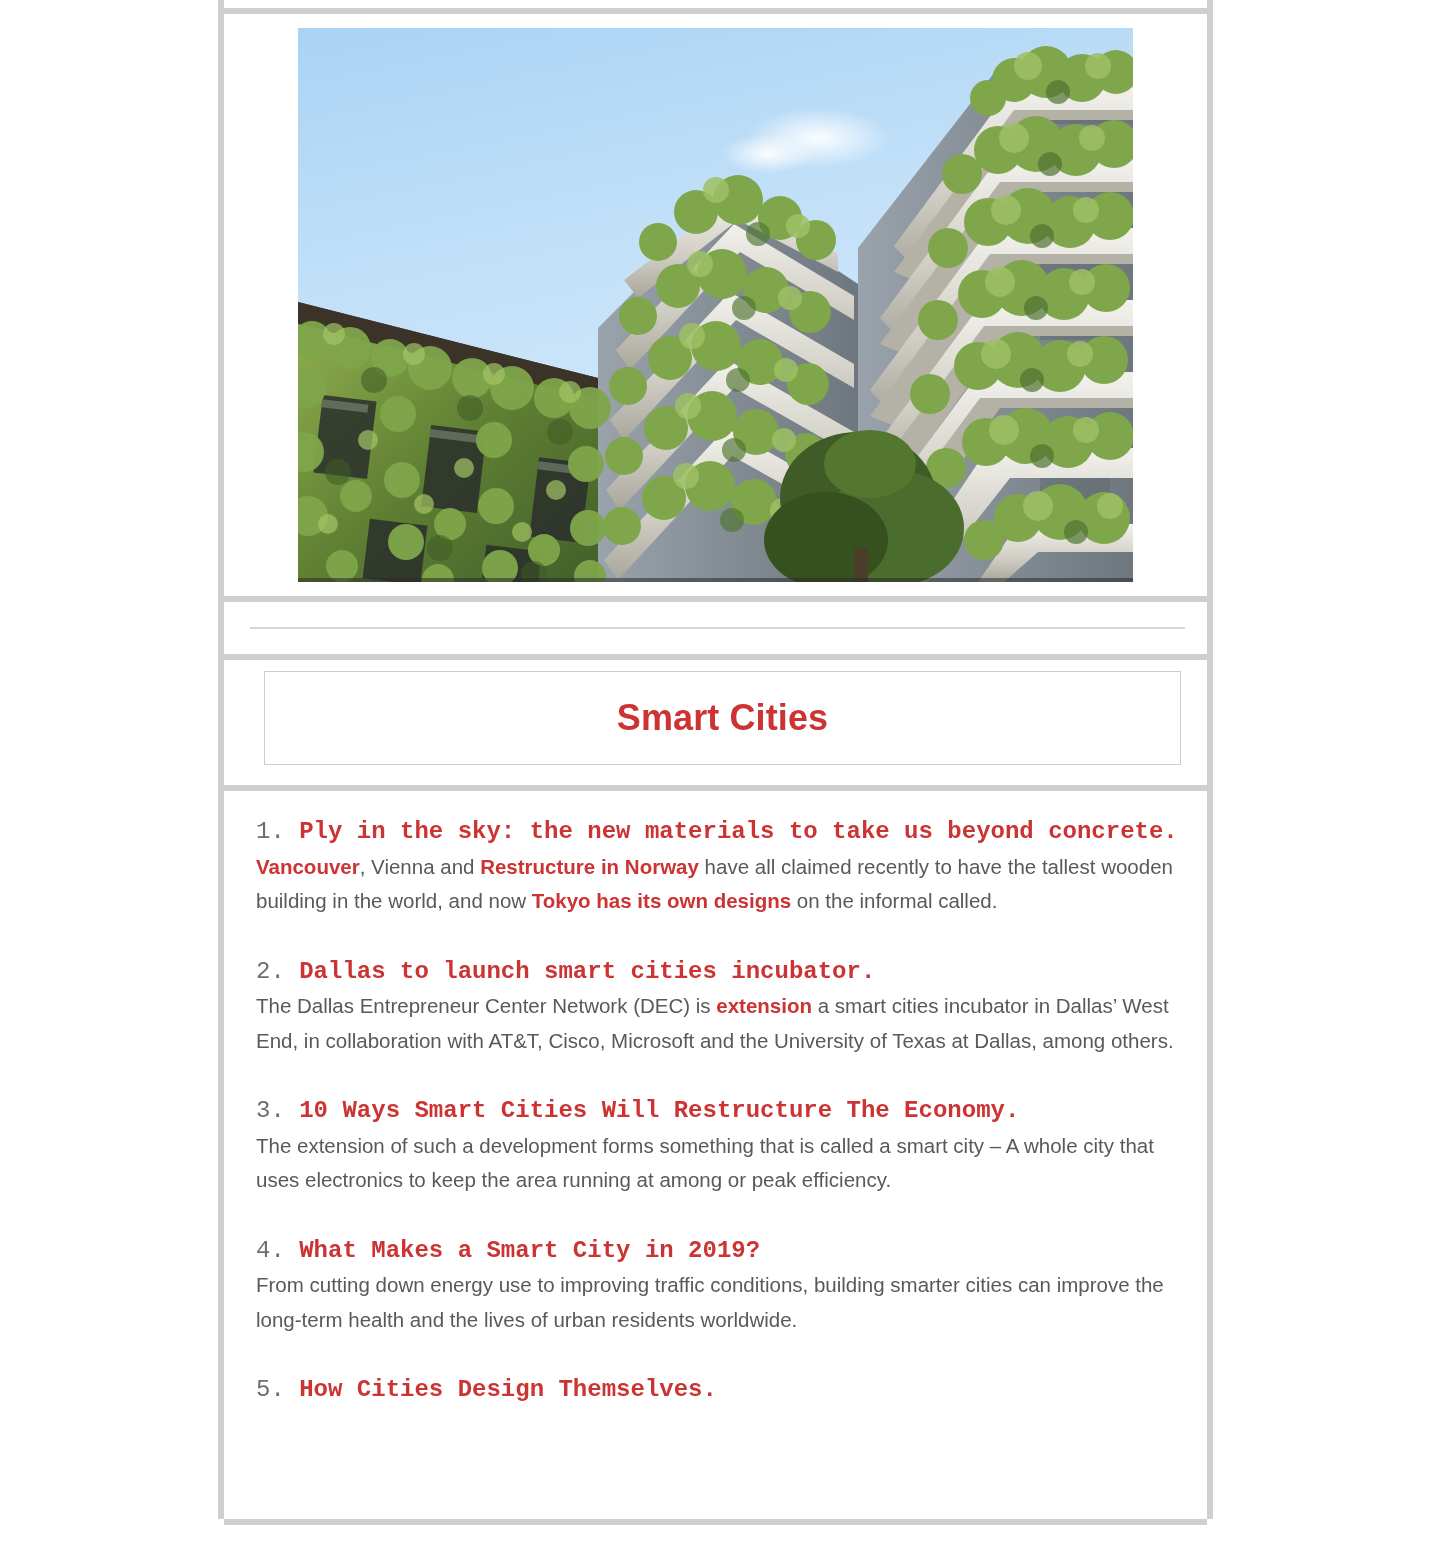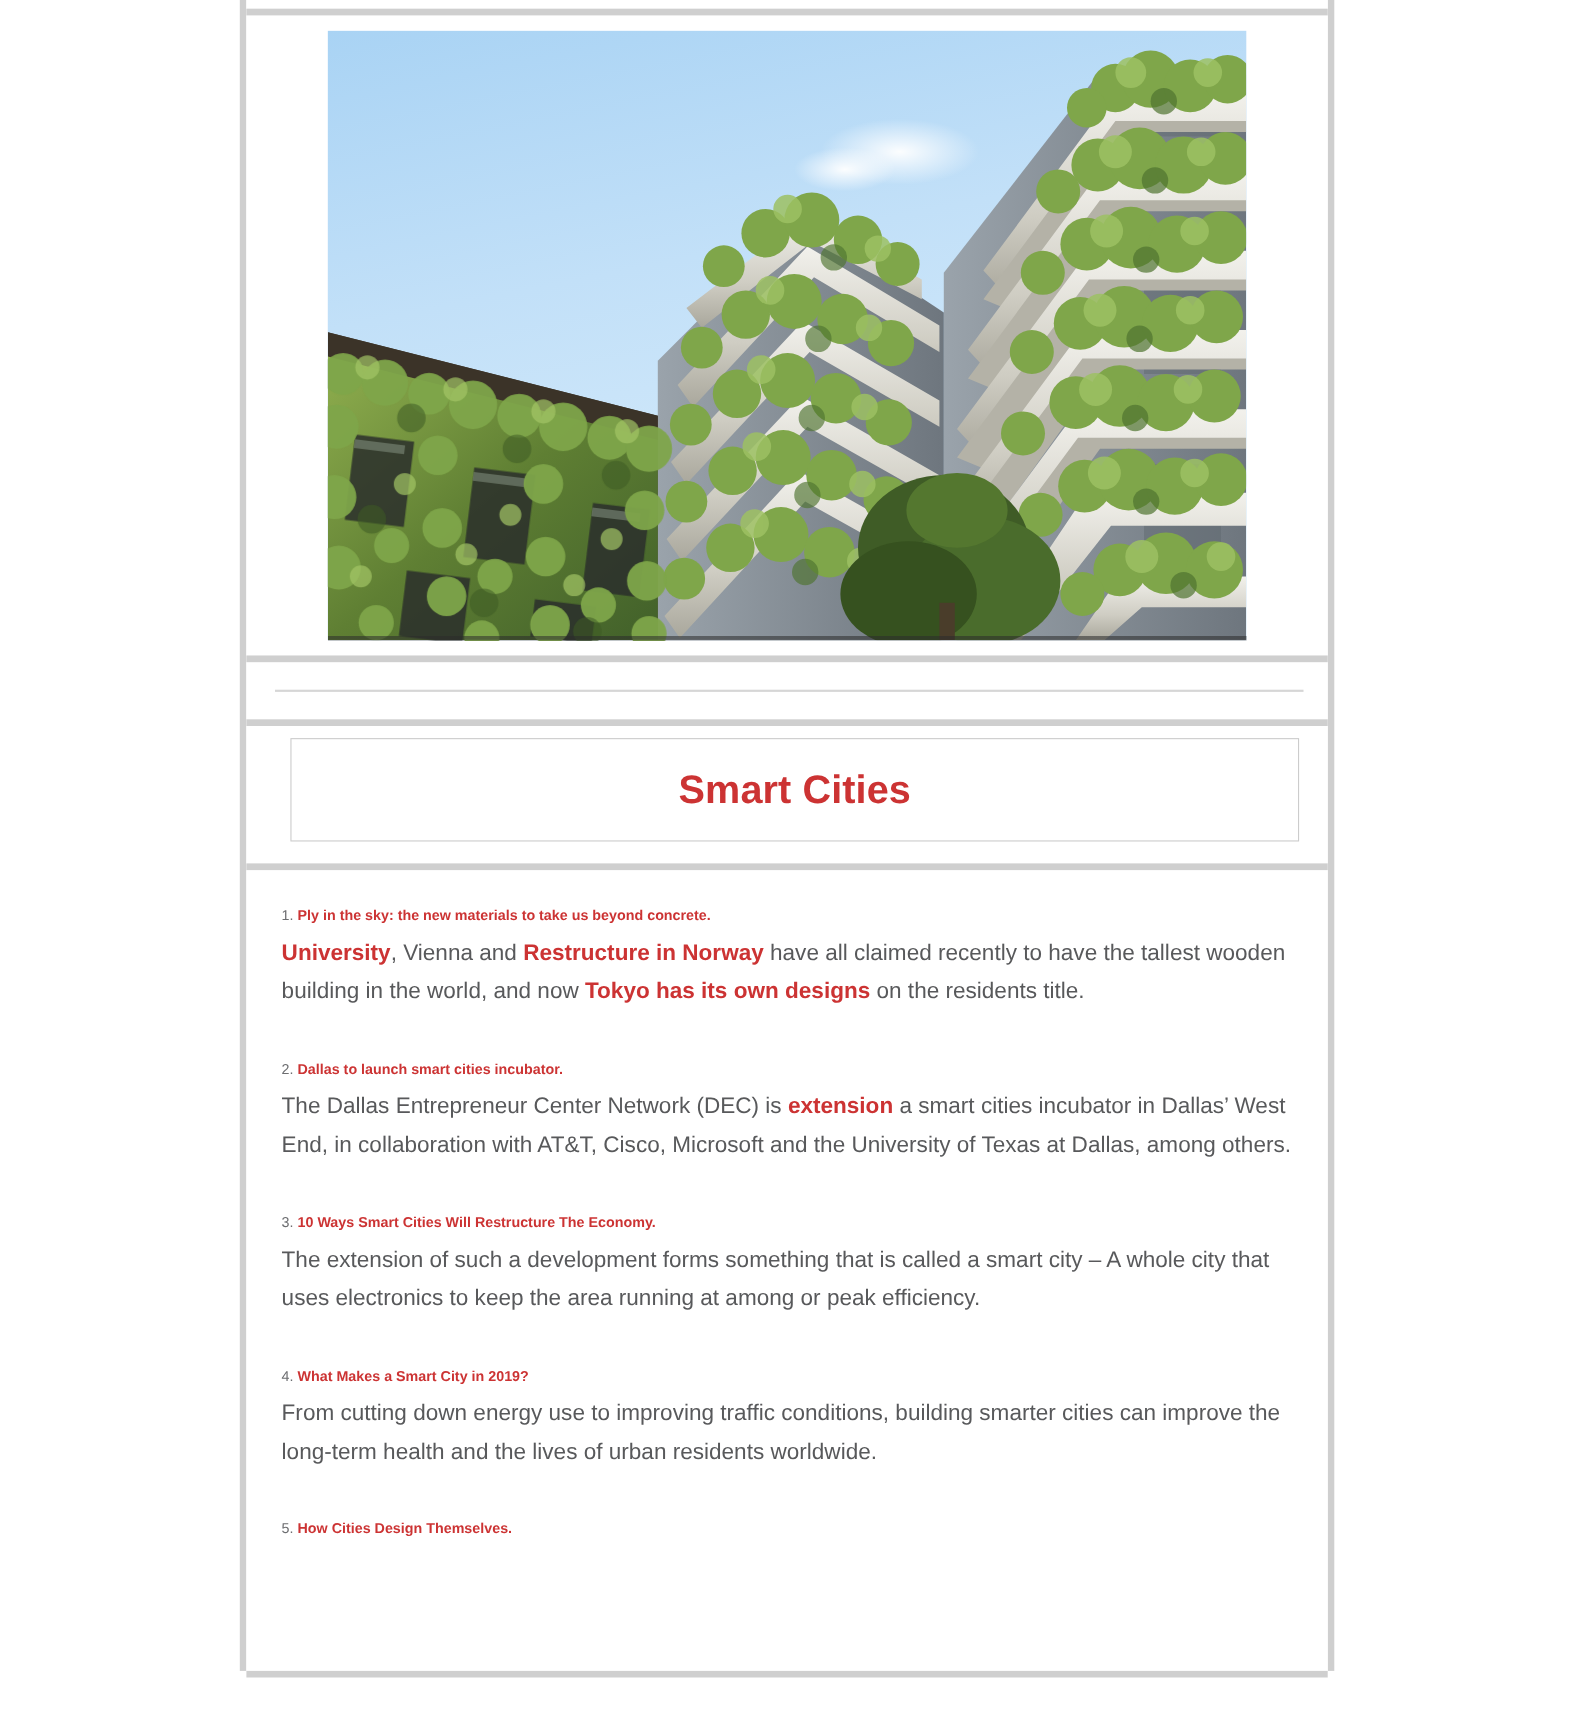--- a/index.html
+++ b/index.html
@@ -91,24 +91,24 @@
   
   .row-body {
     padding: 24px 26px 26px 32px;
     min-height: 740px;
   }
   .news-list { }
   .news-item { margin-bottom: 36px; }
   .news-item:last-child { margin-bottom: 0; }
 
   .news-line {
-    font-size: 13px;
+    font-size: 24px;
     line-height: 34.5px;
     color: #58595b;
-    font-family: Liberation Sans, sans-serif;
+    font-family: Liberation Mono, monospace;
   }
   .num { color: #6d6e71; }
   .hl {
     color: #cc3333;
     font-weight: bold;
   }
   .ital { font-style: italic; color: #414042; }
   .news-desc {
     font-size: 20.5px;
     line-height: 34.5px;
@@ -412,21 +412,21 @@
     <div class="row row-title">
       <div class="title-box">
         <span class="title-text">Smart Cities</span>
       </div>
     </div>
 
     <div class="row row-body">
       <div class="news-list" id="news-list">
           <div class="news-item">
             <div class="news-line"><span class="num">1. </span><span class="hl">Ply in the sky: the new materials to take us beyond concrete.</span></div>
-            <div class="news-desc"><span class="hl"> University</span><span>, Vienna and </span><span class="hl">Restructure in Norway</span><span> have all claimed recently to have the tallest wooden building in the world, and now </span><span class="hl">Tokyo has its own designs</span><span> on the residents title.</span></div>
+            <div class="news-desc"><span class="hl"> Vancouver</span><span>, Vienna and </span><span class="hl">Restructure in Norway</span><span> have all claimed recently to have the tallest wooden building in the world, and now </span><span class="hl">Tokyo has its own designs</span><span> on the informal called.</span></div>
           </div>
           <div class="news-item">
             <div class="news-line"><span class="num">2. </span><span class="hl">Dallas to launch smart cities incubator.</span></div>
             <div class="news-desc"><span>The Dallas Entrepreneur Center Network (DEC) is </span><span class="hl">extension</span><span> a smart cities incubator in Dallas’ West End, in collaboration with AT&amp;T, Cisco, Microsoft and the University of Texas at Dallas, among others.</span></div>
           </div>
           <div class="news-item">
             <div class="news-line"><span class="num">3. </span><span class="hl">10 Ways Smart Cities Will Restructure The Economy.</span></div>
             <div class="news-desc"><span>The extension of such a development forms something that is called a smart city – A whole city that uses electronics to keep the area running at among or peak efficiency.</span></div>
           </div>
           <div class="news-item">

